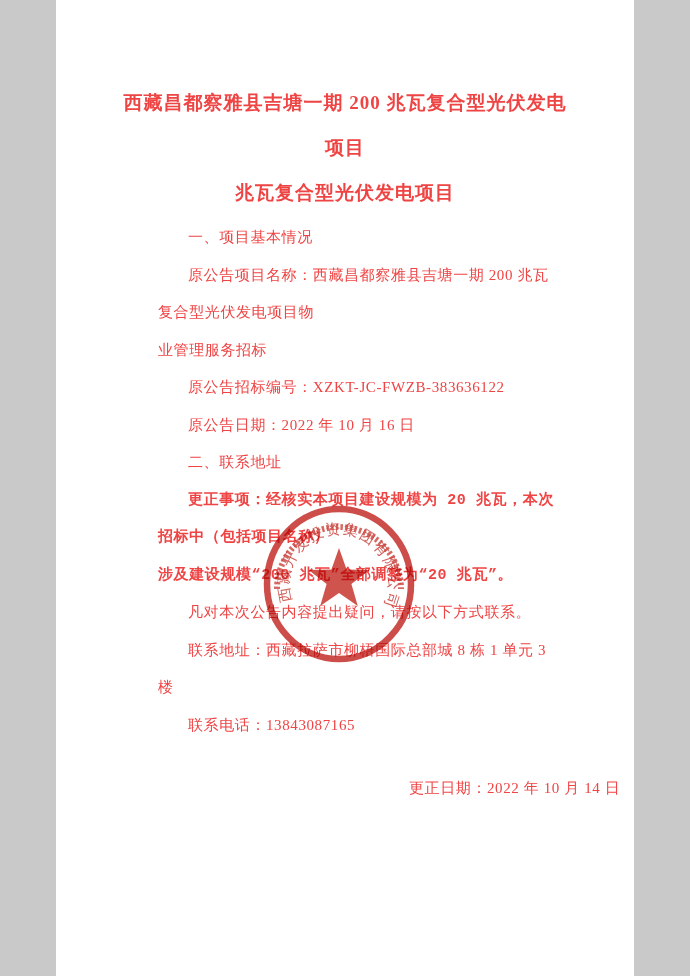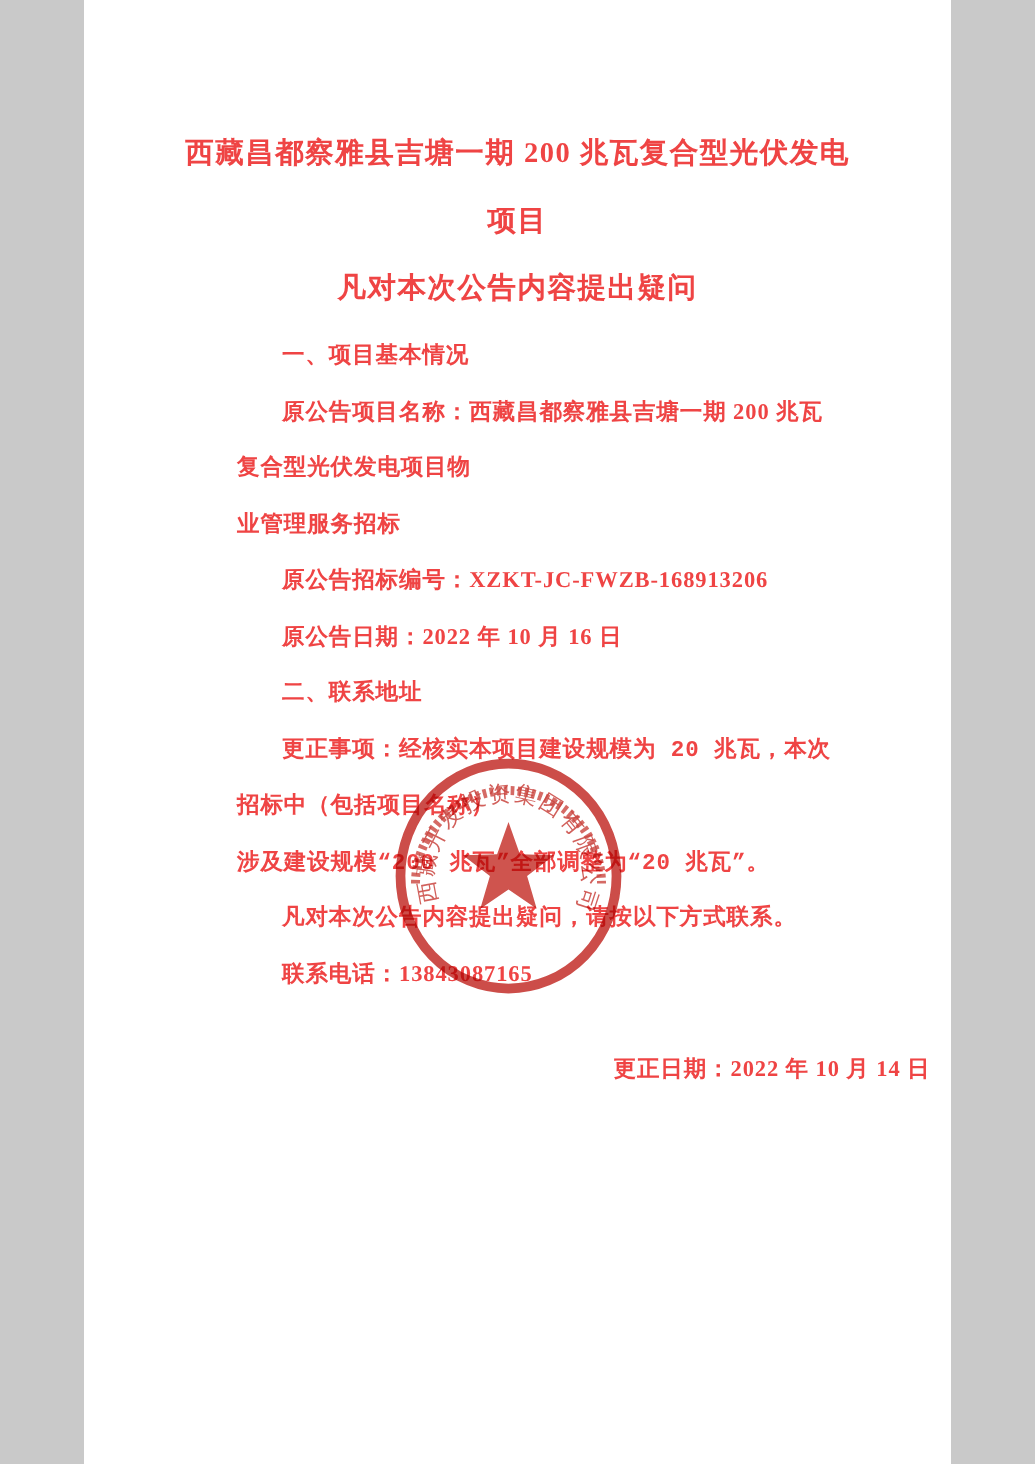--- a/index.html
+++ b/index.html
@@ -21,21 +21,20 @@
     letter-spacing:1px;
   }
   .body-block{margin-top:4px;}
   .line{
     font-size:15px;
     line-height:37.5px;
     padding-left:102px;
     padding-right:70px;
     letter-spacing:0.6px;
     white-space:pre-wrap;
-    font-weight:bold;
   }
   .indent{text-indent:30px;}
   .bold{font-weight:bold;font-family:Liberation Mono, monospace;}
   .gap{margin-top:14px;}
   .footer-line{
     margin-top:26px;
     padding-left:353px;
     padding-right:0;
   }
   .stamp{
@@ -46,34 +45,35 @@
     opacity:0.92;
   }
 </style>
 </head>
 <body>
 
 <div class="page">
 
   <div class="title-block">
     <div>西藏昌都察雅县吉塘一期 200 兆瓦复合型光伏发电项目</div>
-    <div>凡对本次公告内容提出疑问</div>
+    <div>兆瓦复合型光伏发电项目</div>
   </div>
 
   <div class="body-block">
     <div class="line indent">一、项目基本情况</div>
     <div class="line indent">原公告项目名称：西藏昌都察雅县吉塘一期 200 兆瓦复合型光伏发电项目物</div>
     <div class="line">业管理服务招标</div>
-    <div class="line indent">原公告招标编号：XZKT-JC-FWZB-168913206</div>
+    <div class="line indent">原公告招标编号：XZKT-JC-FWZB-383636122</div>
     <div class="line indent">原公告日期：2022 年 10 月 16 日</div>
     <div class="line indent">二、联系地址</div>
     <div class="line indent bold">更正事项：经核实本项目建设规模为 20 兆瓦，本次招标中（包括项目名称）</div>
     <div class="line bold">涉及建设规模“200 兆瓦”全部调整为“20 兆瓦”。</div>
     <div class="line indent">凡对本次公告内容提出疑问，请按以下方式联系。</div>
 
+    <div class="line indent">联系地址：西藏拉萨市柳梧国际总部城 8 栋 1 单元 3 楼</div>
     <div class="line indent">联系电话：13843087165</div>
 
     <div class="line footer-line">更正日期：2022 年 10 月 14 日</div>
   </div>
 
   <svg class="stamp" viewBox="0 0 152 158" xmlns="http://www.w3.org/2000/svg">
     <defs>
       <path id="cnArc" d="M 29 96 A 50 50 0 1 1 123 96" fill="none"></path>
       <path id="tibArc" d="M 14 84 A 62 62 0 1 1 138 84" fill="none"></path>
     </defs>

